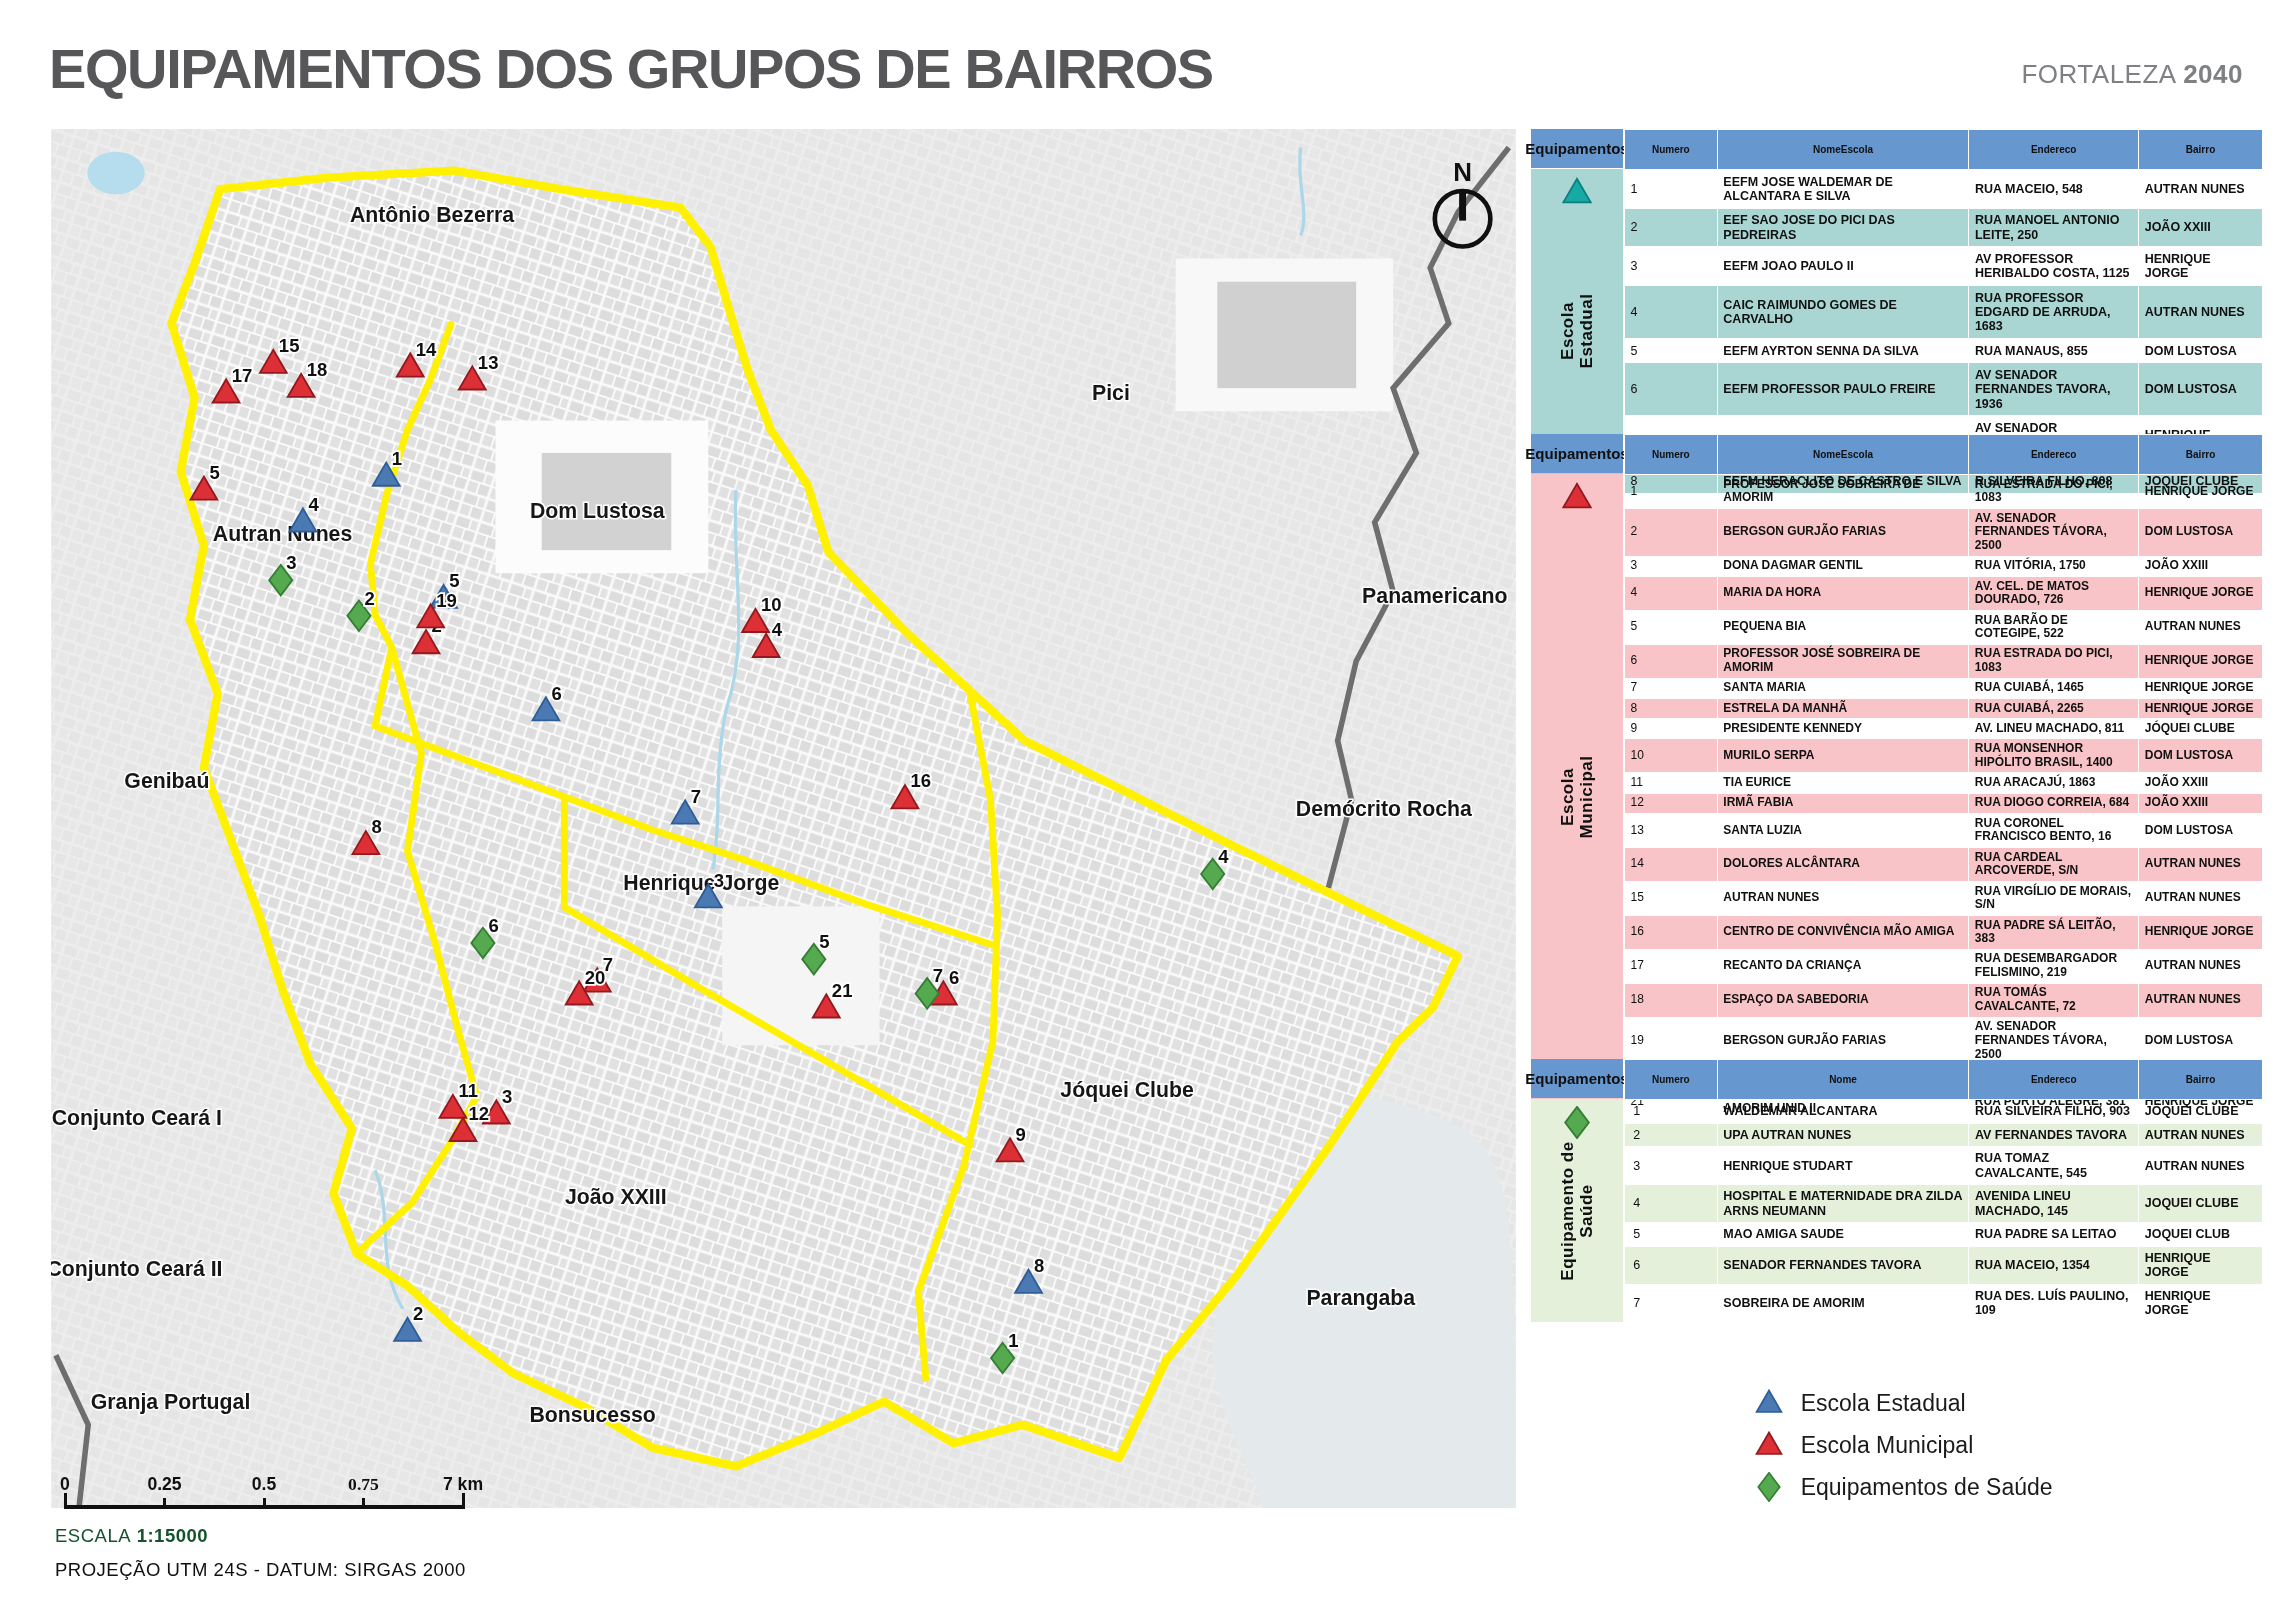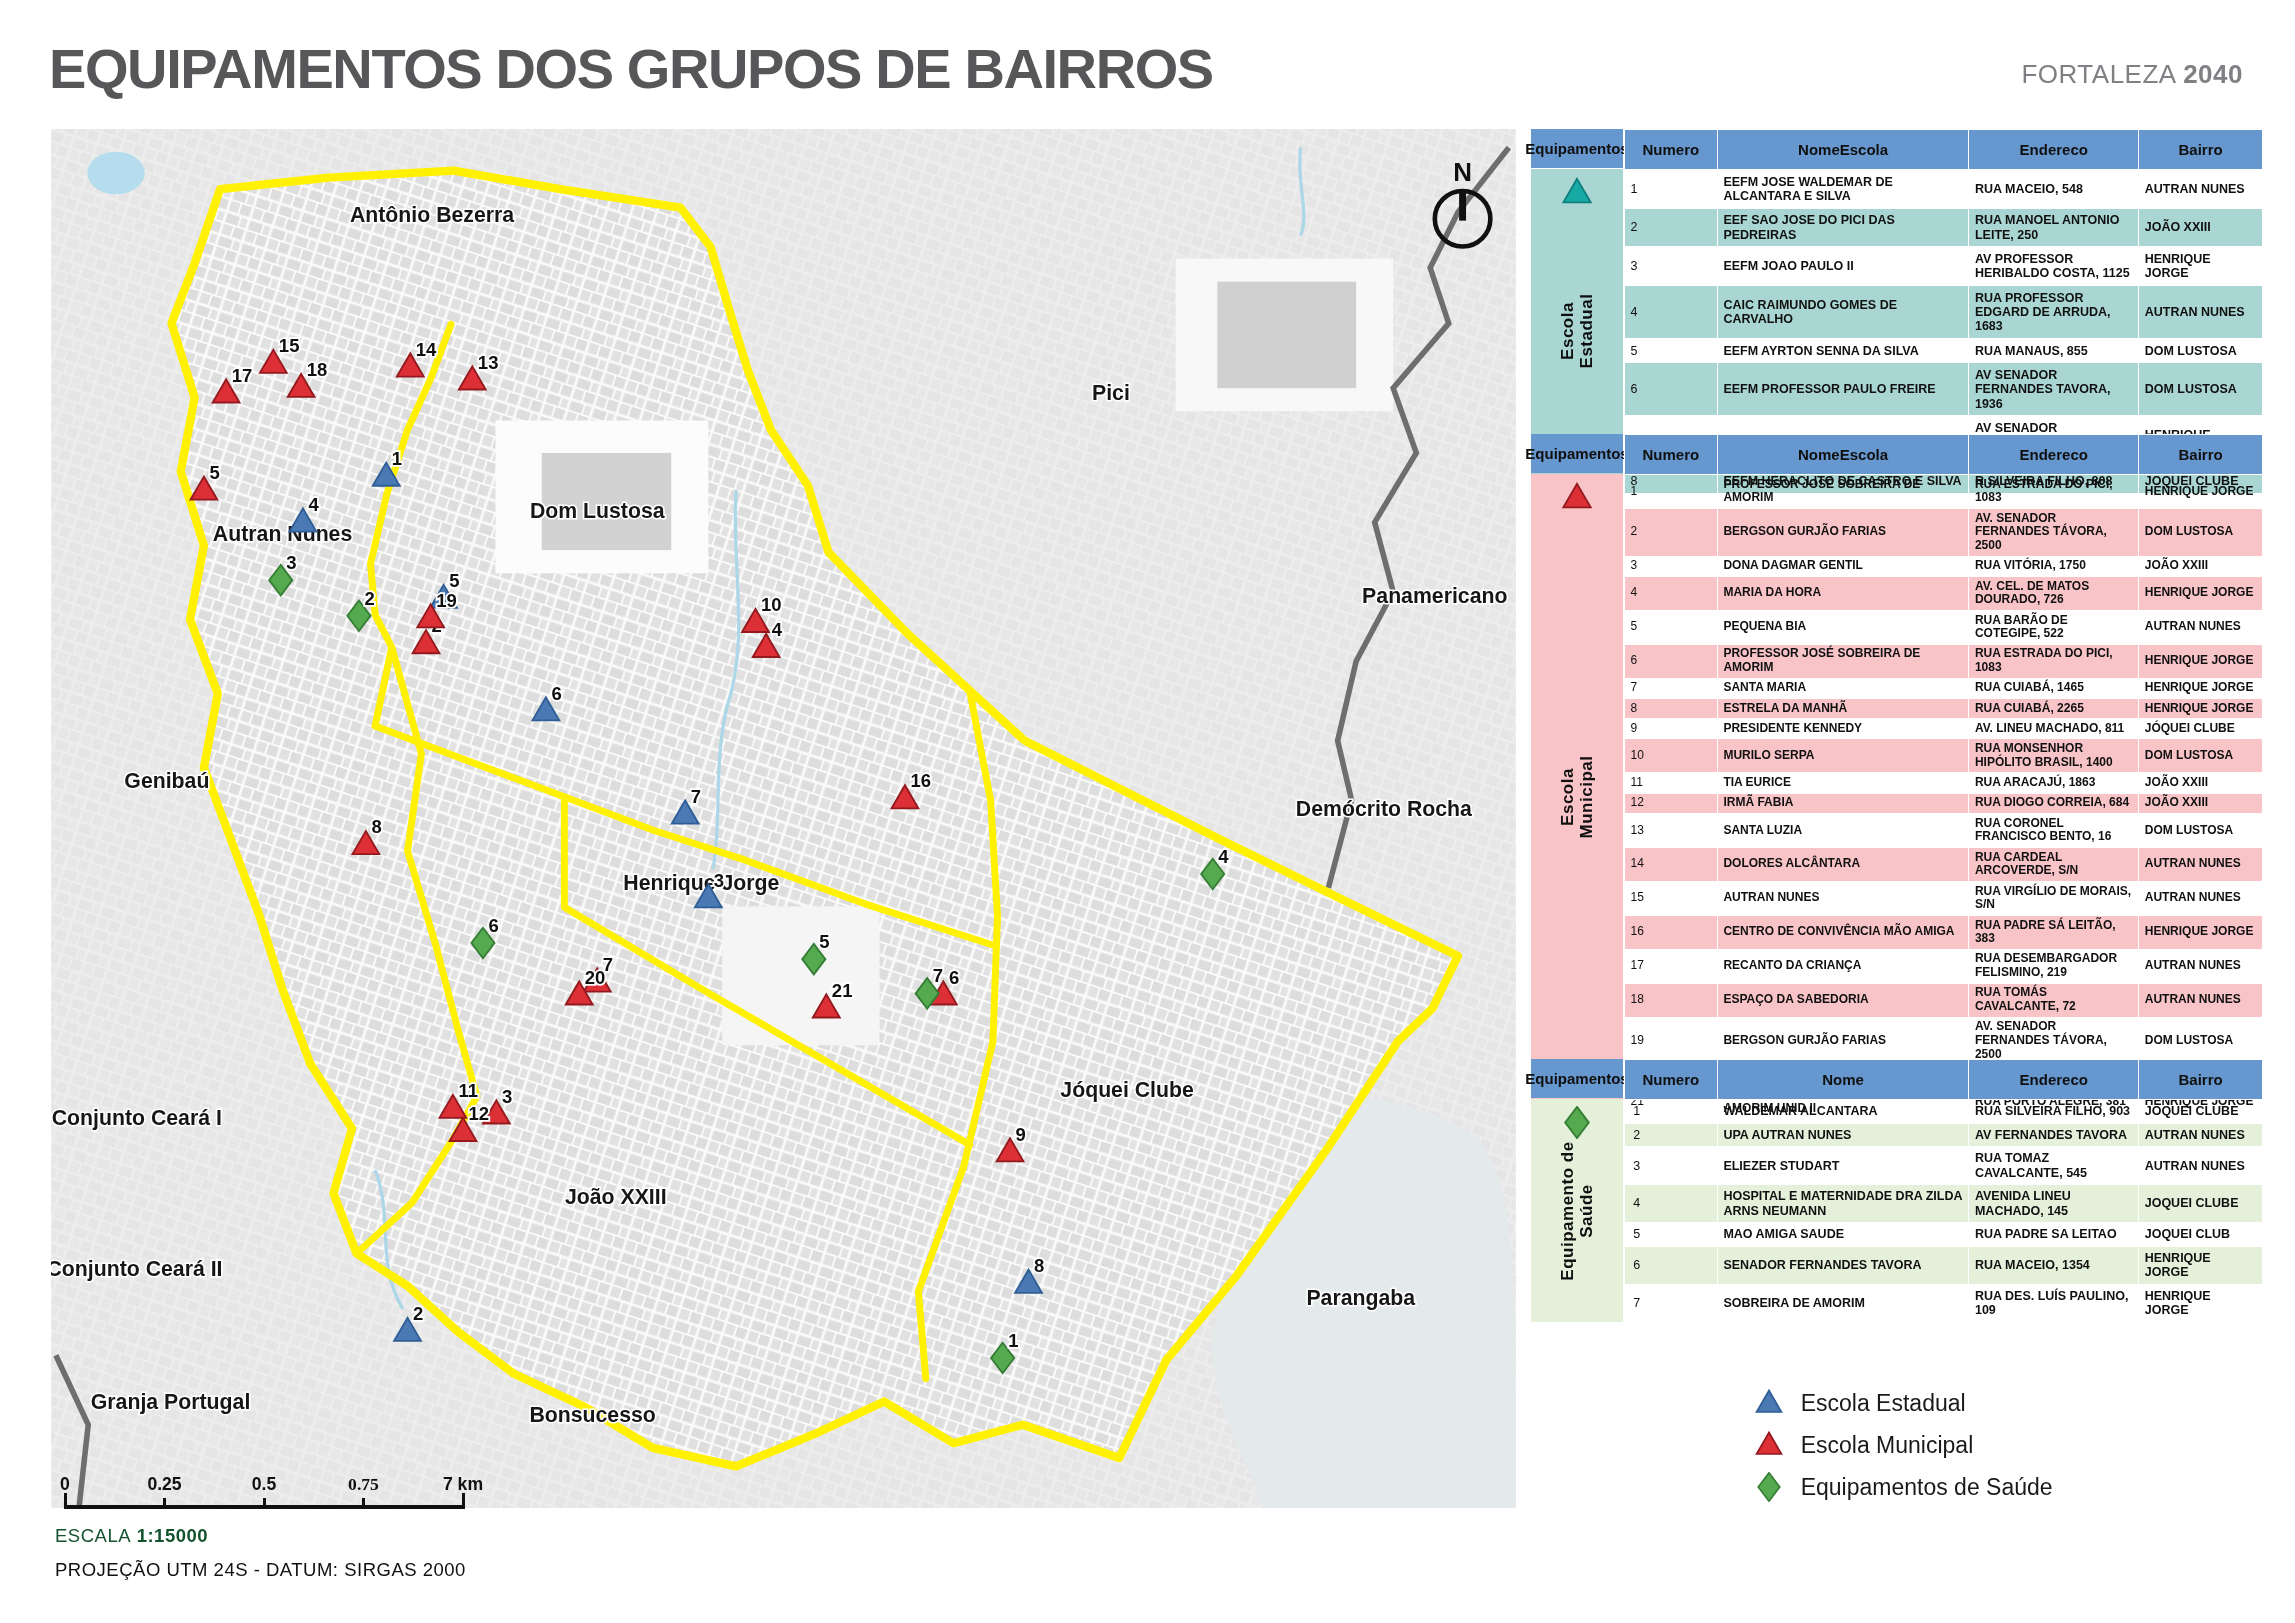--- a/index.html
+++ b/index.html
@@ -12,21 +12,21 @@
   svg text.mnum{font-family:"Liberation Sans",sans-serif;font-size:40px;font-weight:700;fill:#101010;stroke:#ffffff;stroke-width:8px;paint-order:stroke}
   svg text.north{font-family:"Liberation Sans",sans-serif;font-size:56px;font-weight:700;fill:#101010;text-anchor:middle}
   .tbl{position:absolute;left:1531px;width:732px;display:flex;align-items:stretch}
   .t0{top:129px}.t1{top:434px}.t2{top:1059px}
   .strip{width:92px;flex:0 0 92px;display:flex;flex-direction:column;margin-right:0.9px}
   .strip-head{height:39px;background:#6697CE;color:#101010;font-weight:700;font-size:15px;display:flex;align-items:center;justify-content:center}
   .strip-body{flex:1;position:relative;margin-top:0.9px}
   .strip-icon{position:absolute;top:7.4px;left:50%;transform:translateX(-50%)}
   .vlabel{position:absolute;top:50%;left:50%;width:417px;transform:translate(-50%,-50%) rotate(-90deg);text-align:center;font-weight:700;font-size:17px;color:#101010;white-space:pre-line;line-height:1.12;letter-spacing:0.5px}
   table{border-collapse:collapse;flex:1;table-layout:fixed}
-  th{background:#6697CE;font-size:15px;font-weight:700;color:#101010;height:39px;border:0.9px solid #fff;padding:0 3.7px;text-align:center}
+  th{background:#6697CE;font-size:10px;font-weight:700;color:#101010;height:39px;border:0.9px solid #fff;padding:0 3.7px;text-align:center}
   td{font-size:12.5px;font-weight:700;color:#101010;border:0.9px solid #fff;padding:4.2px 5.6px;line-height:1.14;vertical-align:middle;text-align:left;word-wrap:break-word}
   td.num{font-weight:400;padding-left:8.3px}
   .t1 td{font-size:12px;padding:2.8px 5.6px}
   .t0 td{padding:4.6px 5.6px}
   .legend{position:absolute;left:1754px;top:1388px}
   .legend .item{display:flex;align-items:center;margin-bottom:12px}
   .legend .item svg{margin-right:16.7px}
   .legend .item span{font-size:23px;color:#1a1a1a}
   .scalebar{position:absolute;left:65px;top:1474px;width:398px;height:35px}
   .scalebar .lab{position:absolute;top:0;transform:translateX(-50%);font-size:17.6px;font-weight:700;color:#101010;white-space:nowrap}
@@ -521,21 +521,21 @@
           <td>JÓQUEI CLUBE</td>
         </tr>
         <tr style="background: rgb(229, 240, 219);">
           <td class="num">2</td>
           <td>UPA AUTRAN NUNES</td>
           <td>AV FERNANDES TAVORA</td>
           <td>AUTRAN NUNES</td>
         </tr>
         <tr>
           <td class="num">3</td>
-          <td>ELIEZER STUDART</td>
+          <td>HENRIQUE STUDART</td>
           <td>RUA TOMAZ CAVALCANTE, 545</td>
           <td>AUTRAN NUNES</td>
         </tr>
         <tr style="background: rgb(229, 240, 219);">
           <td class="num">4</td>
           <td>HOSPITAL E MATERNIDADE DRA ZILDA ARNS NEUMANN</td>
           <td>AVENIDA LINEU MACHADO, 145</td>
           <td>JOQUEI CLUBE</td>
         </tr>
         <tr>

